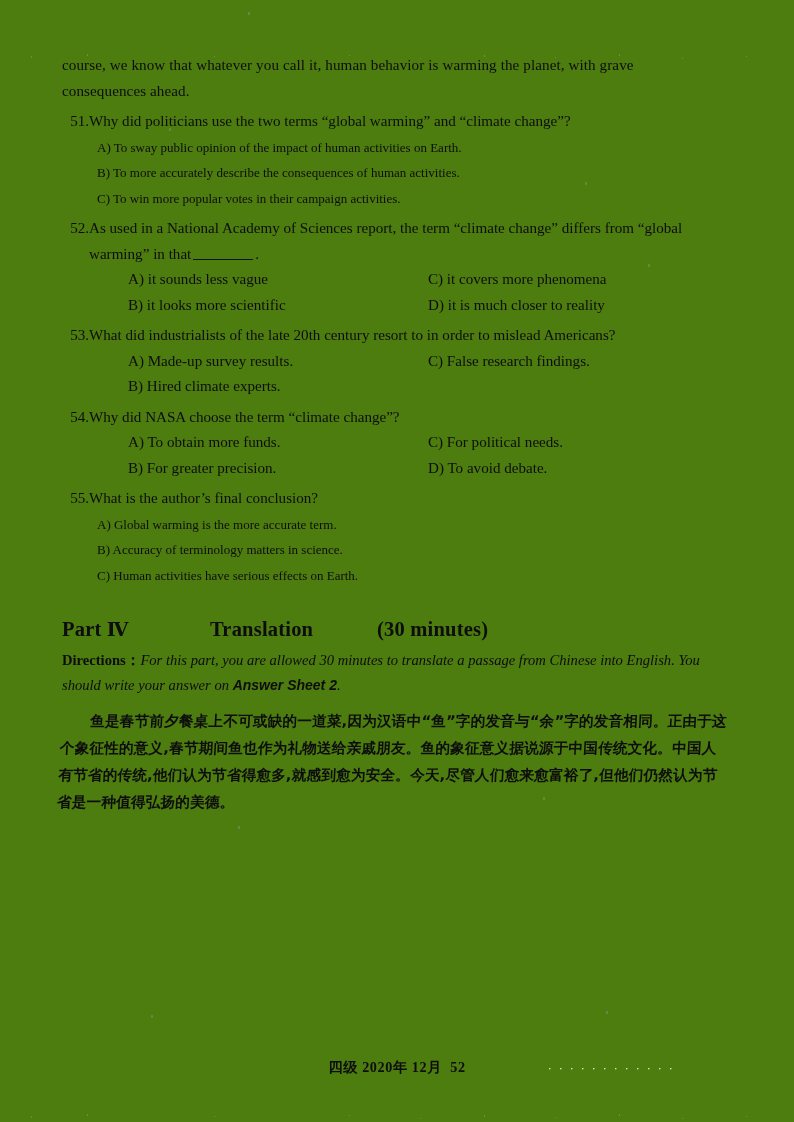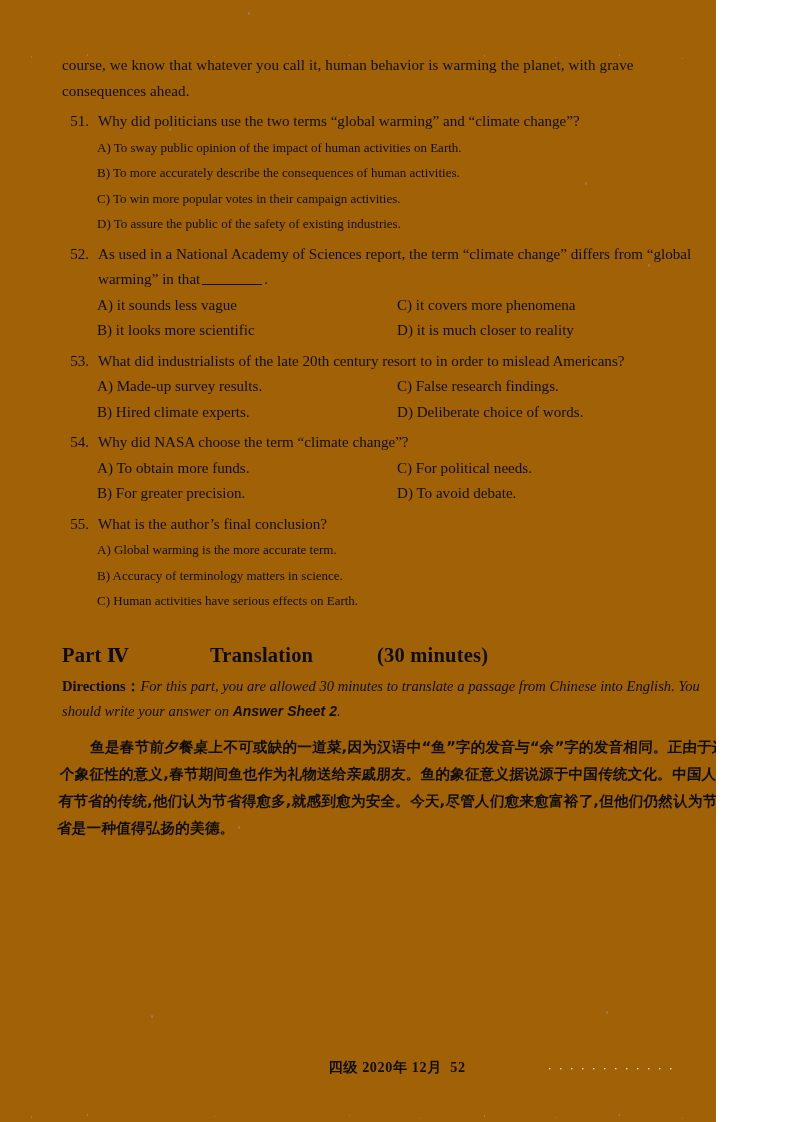--- a/index.html
+++ b/index.html
@@ -2,23 +2,23 @@
 <html><head>
 <meta charset="utf-8">
 <style>
   html, body {
     margin: 0;
     padding: 0;
     background: #ffffff;
   }
   .page {
     position: relative;
-    width: 716px;
+    width: 794px;
     height: 1122px;
-    background: #a16207;
+    background: #4d7c0f;
     overflow: hidden;
     font-family: "Liberation Serif", "DejaVu Serif", serif;
     color: #0d0d0d;
     -webkit-font-smoothing: none;
   }
 
   
   .speckle {
     position: absolute;
     left: 0;
@@ -81,21 +81,20 @@
   }
   .q-num {
     width: 27px;
     flex: 0 0 27px;
     text-align: right;
   }
   .q-text {
     flex: 1 1 auto;
     text-align: justify;
     text-justify: inter-word;
-    margin-left: 9px;
   }
   .q-text .cont { display: block; text-align: left; }
   .blank {
     display: inline-block;
     width: 60px;
     border-bottom: 1.6px solid #111;
     height: 12px;
     margin: 0 2px -1px 2px;
   }
 
@@ -106,21 +105,21 @@
     white-space: nowrap;
   }
   .opts-grid {
     margin-left: 35px;
   }
   .opts-grid .row {
     display: flex;
     font-size: 15.1px;
     line-height: 25.5px;
   }
-  .opts-grid .c1 { width: 300px; flex: 0 0 300px; }
+  .opts-grid .c1 { width: 300px; flex: 0 0 300px; margin-left: 31px; }
   .opts-grid .c2 { flex: 1 1 auto; }
 
   
   .part-header {
     display: flex;
     align-items: baseline;
     font-weight: bold;
     font-size: 20.5px;
     margin-top: 30px;
     margin-bottom: 7px;
@@ -219,21 +218,20 @@
 
     <div class="question">
       <div class="q-stem">
         <span class="q-num">51.</span>
         <span class="q-text">Why did politicians use the two terms “global warming” and “climate change”?</span>
       </div>
       <div class="opts-stack">
         <div class="opt-line">A) To sway public opinion of the impact of human activities on Earth.</div>
         <div class="opt-line">B) To more accurately describe the consequences of human activities.</div>
         <div class="opt-line">C) To win more popular votes in their campaign activities.</div>
-        <div class="opt-line">D) To assure the public of the safety of existing industries.</div>
       </div>
     </div>
 
     <div class="question">
       <div class="q-stem">
         <span class="q-num">52.</span>
         <span class="q-text">
           <span>As used in a National Academy of Sciences report, the term “climate change” differs from “global</span>
           <span class="cont"><span>warming” in that</span><span class="blank"></span><span>.</span></span>
         </span>
@@ -255,21 +253,20 @@
         <span class="q-num">53.</span>
         <span class="q-text">What did industrialists of the late 20th century resort to in order to mislead Americans?</span>
       </div>
       <div class="opts-grid">
         <div class="row">
           <span class="c1">A) Made-up survey results.</span>
           <span class="c2">C) False research findings.</span>
         </div>
         <div class="row">
           <span class="c1">B) Hired climate experts.</span>
-          <span class="c2">D) Deliberate choice of words.</span>
         </div>
       </div>
     </div>
 
     <div class="question">
       <div class="q-stem">
         <span class="q-num">54.</span>
         <span class="q-text">Why did NASA choose the term “climate change”?</span>
       </div>
       <div class="opts-grid">

